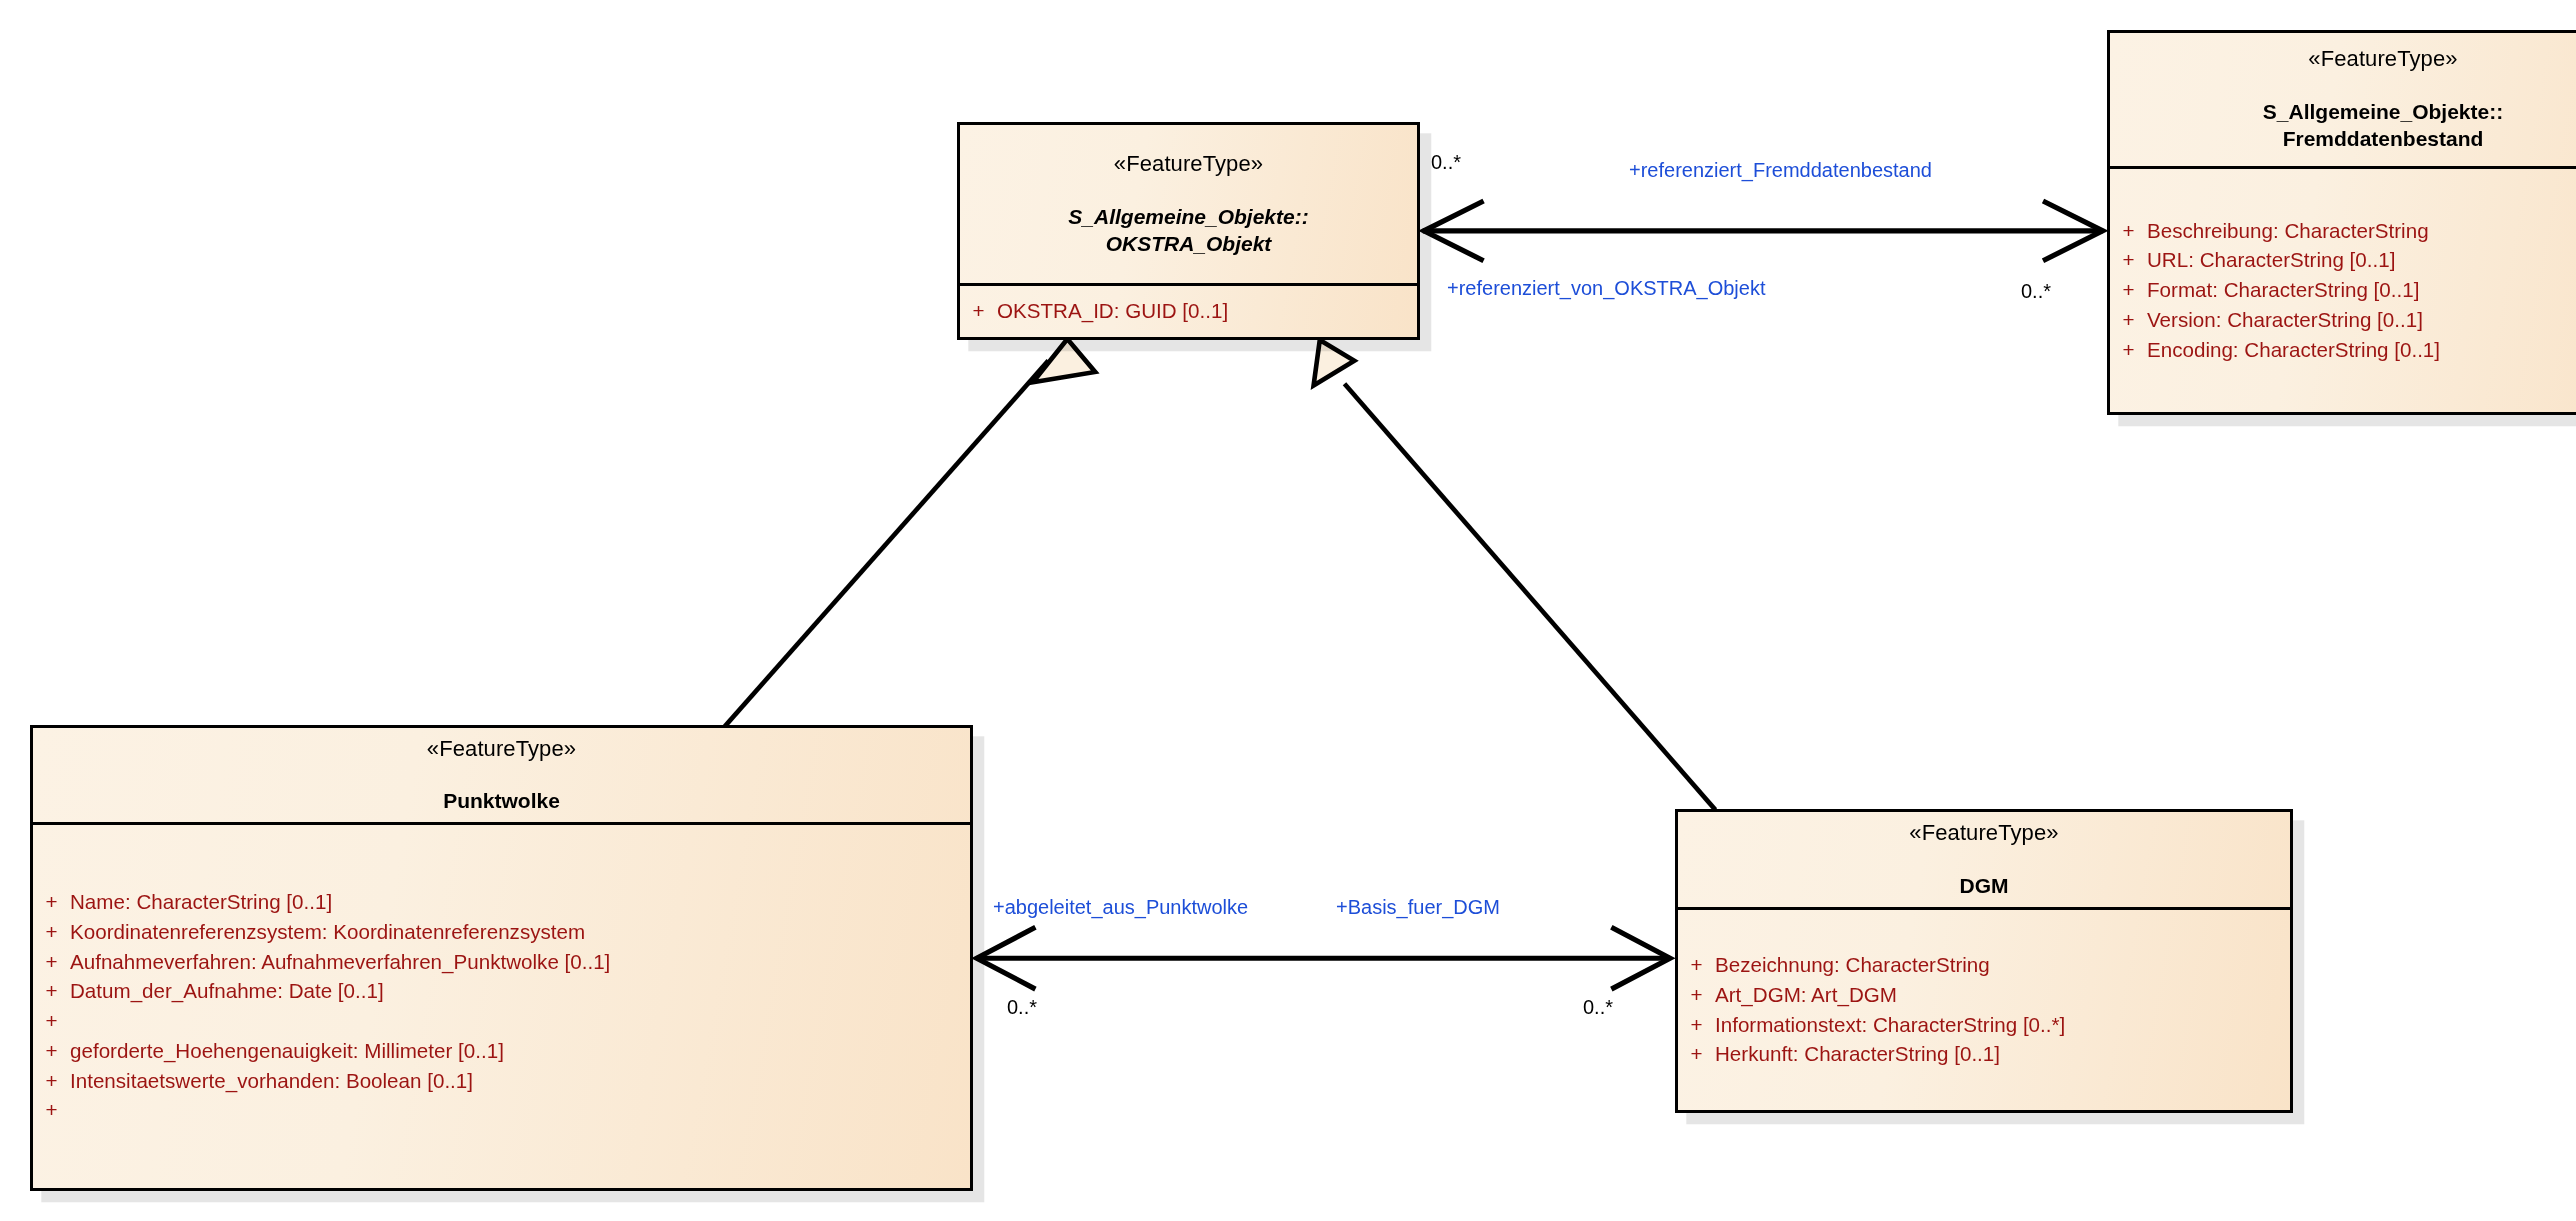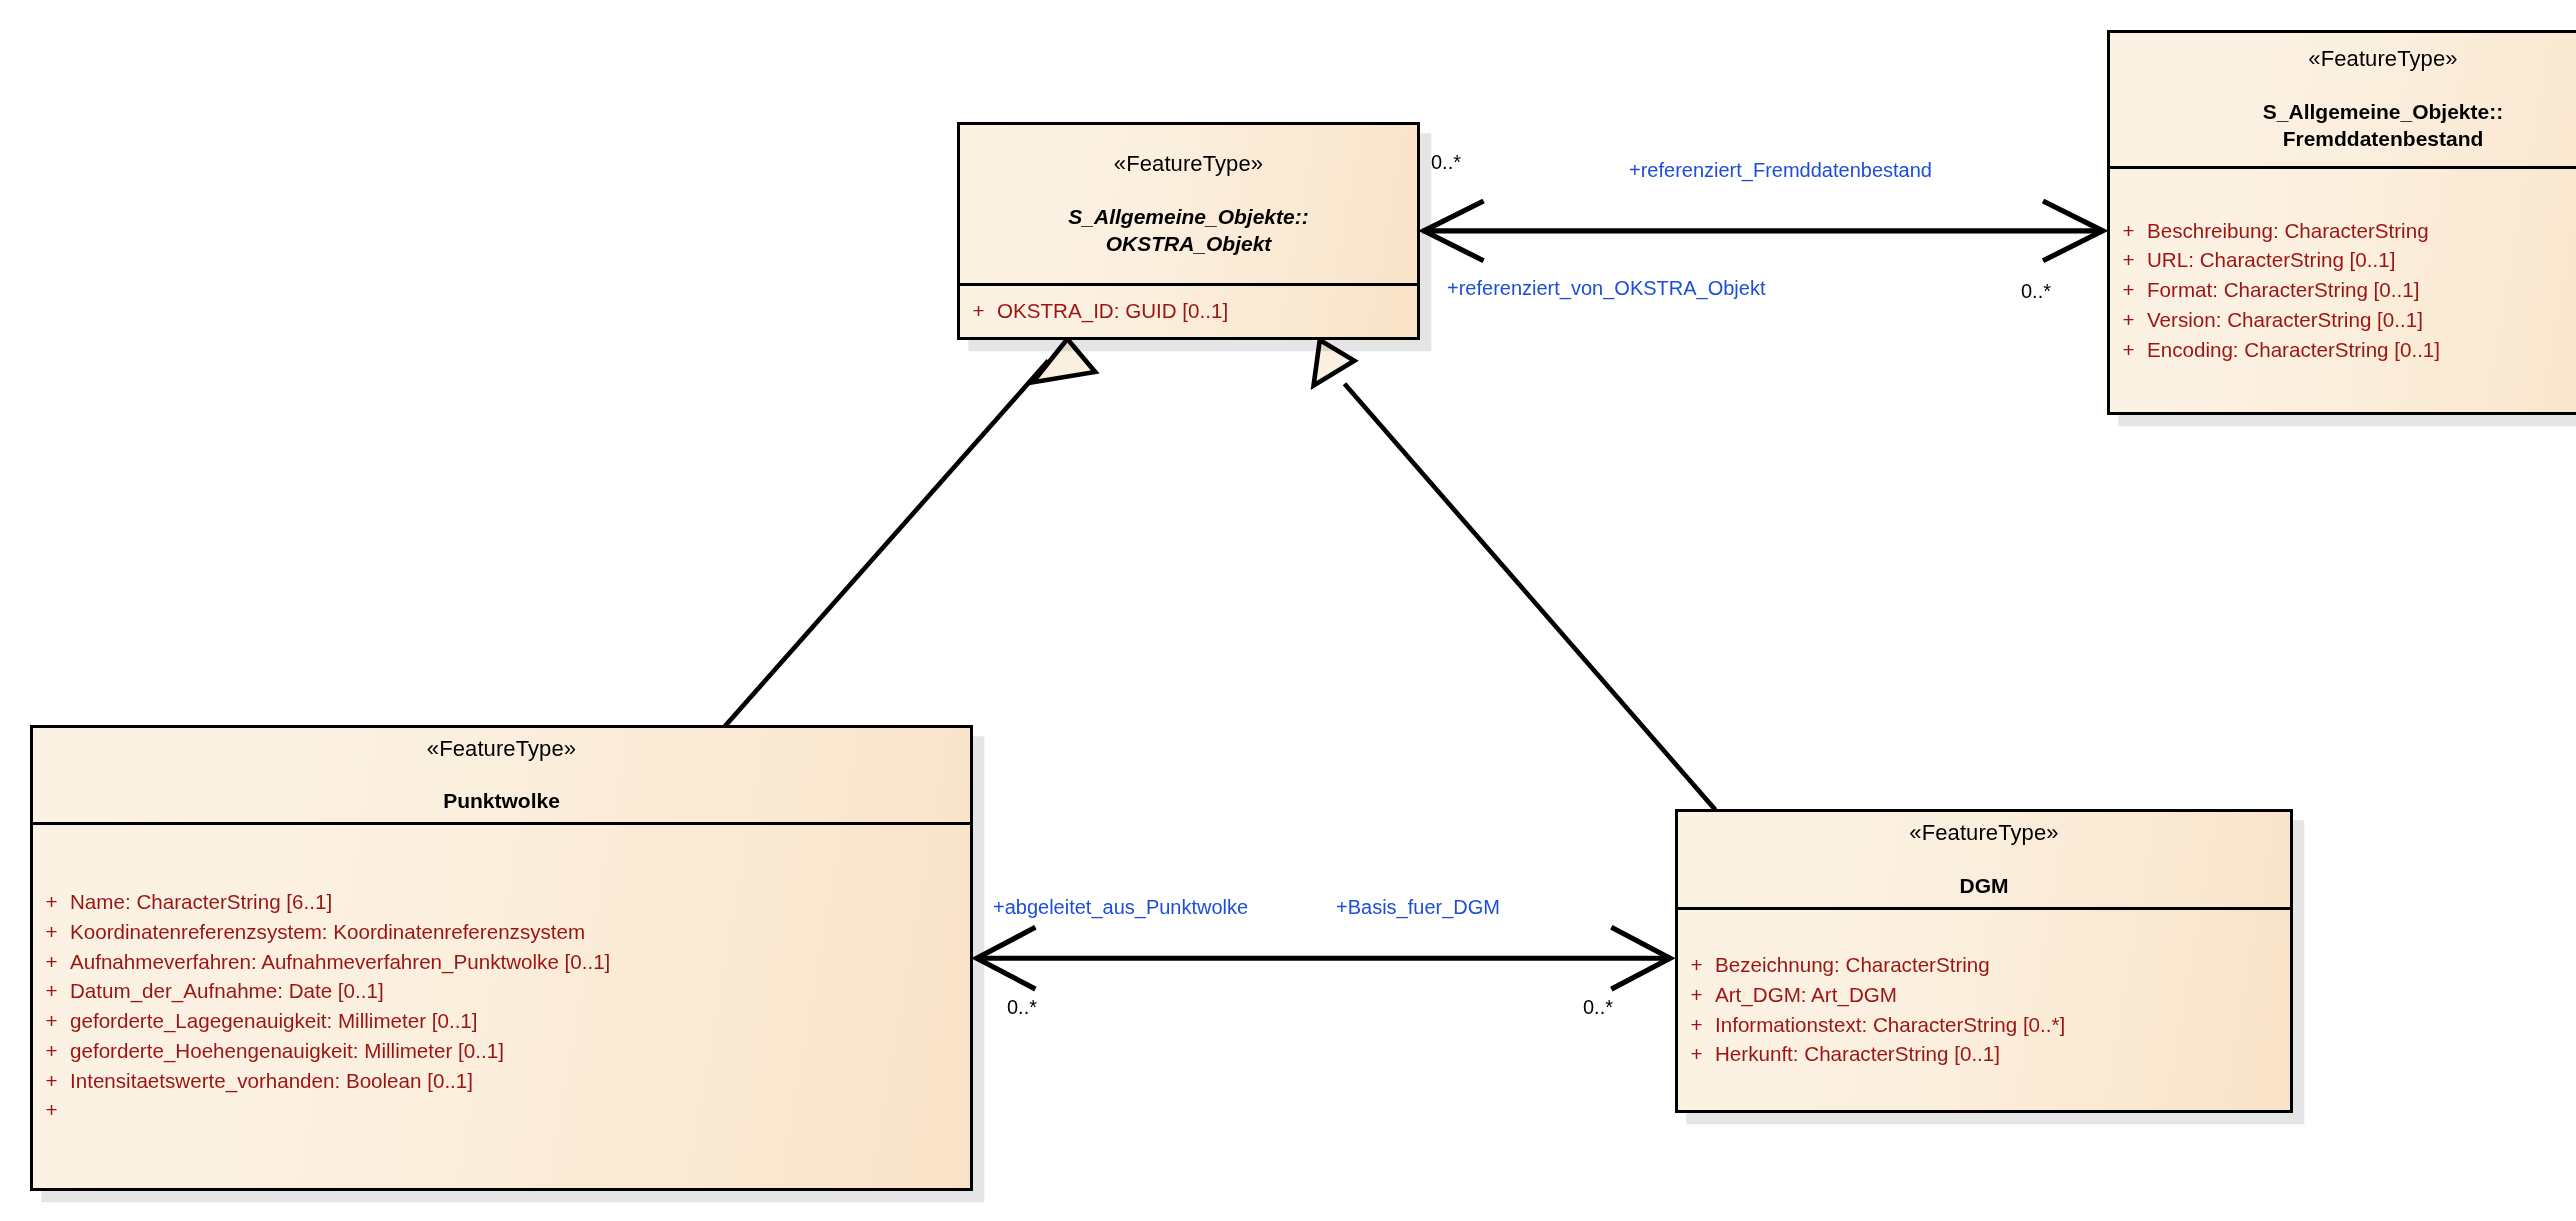--- a/index.html
+++ b/index.html
@@ -194,37 +194,36 @@
   </div>
 
   <div class="uml-class" style="left:30px; top:725px; width:943px; height:466px;">
     <div class="uml-header with-divider" style="height:97px;">
       <div class="stereotype">«FeatureType»</div>
       <div class="class-title">Punktwolke</div>
     </div>
     <div class="uml-attrs">
       <div class="attr-row">
         <span class="attr-vis">+</span>
-        <span class="attr-text">Name: CharacterString [6..1]</span>
+        <span class="attr-text">Name: CharacterString [0..1]</span>
       </div>
       <div class="attr-row">
         <span class="attr-vis">+</span>
         <span class="attr-text">Koordinatenreferenzsystem: Koordinatenreferenzsystem</span>
       </div>
       <div class="attr-row">
         <span class="attr-vis">+</span>
         <span class="attr-text">Aufnahmeverfahren: Aufnahmeverfahren_Punktwolke [0..1]</span>
       </div>
       <div class="attr-row">
         <span class="attr-vis">+</span>
         <span class="attr-text">Datum_der_Aufnahme: Date [0..1]</span>
       </div>
       <div class="attr-row">
         <span class="attr-vis">+</span>
-        <span class="attr-text">geforderte_Lagegenauigkeit: Millimeter [0..1]</span>
       </div>
       <div class="attr-row">
         <span class="attr-vis">+</span>
         <span class="attr-text">geforderte_Hoehengenauigkeit: Millimeter [0..1]</span>
       </div>
       <div class="attr-row">
         <span class="attr-vis">+</span>
         <span class="attr-text">Intensitaetswerte_vorhanden: Boolean [0..1]</span>
       </div>
       <div class="attr-row">

